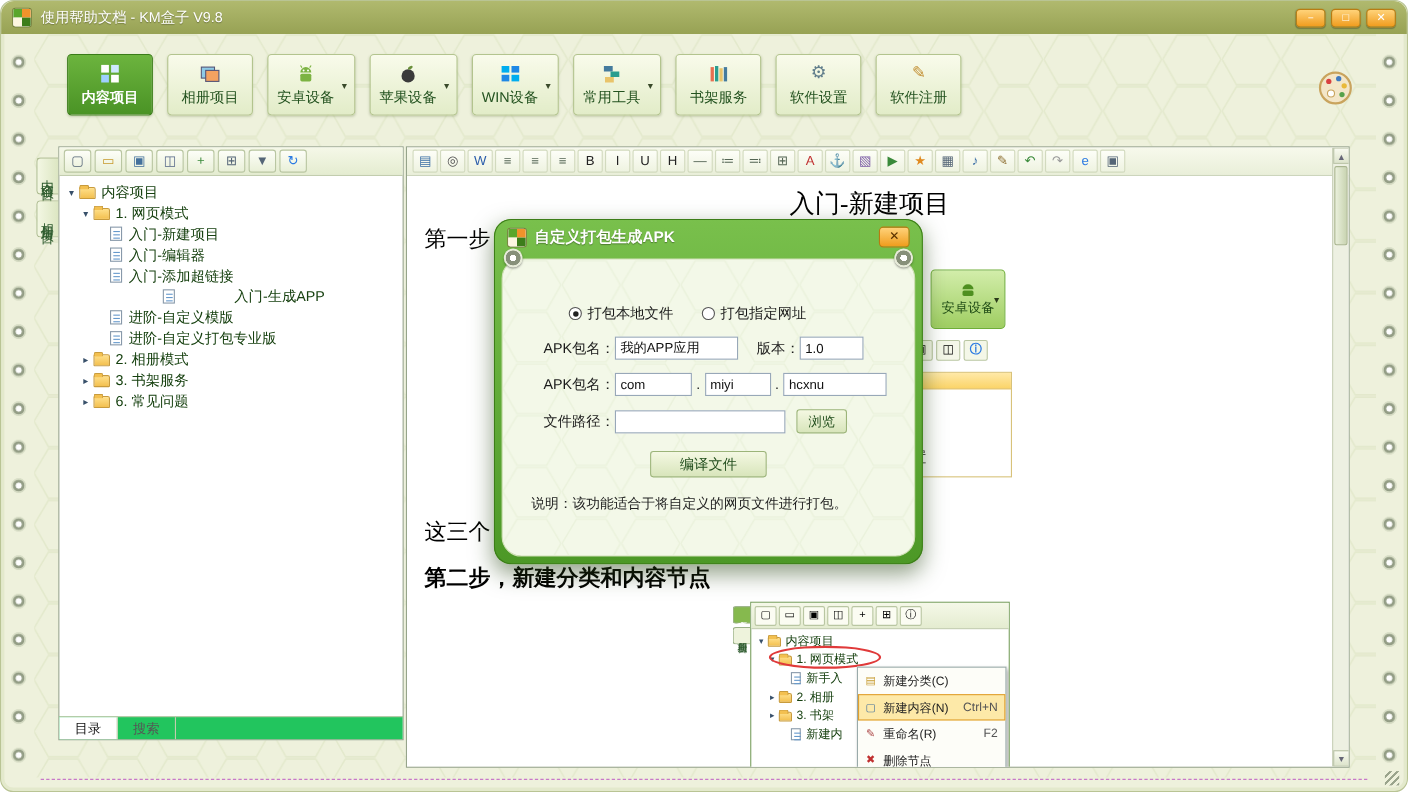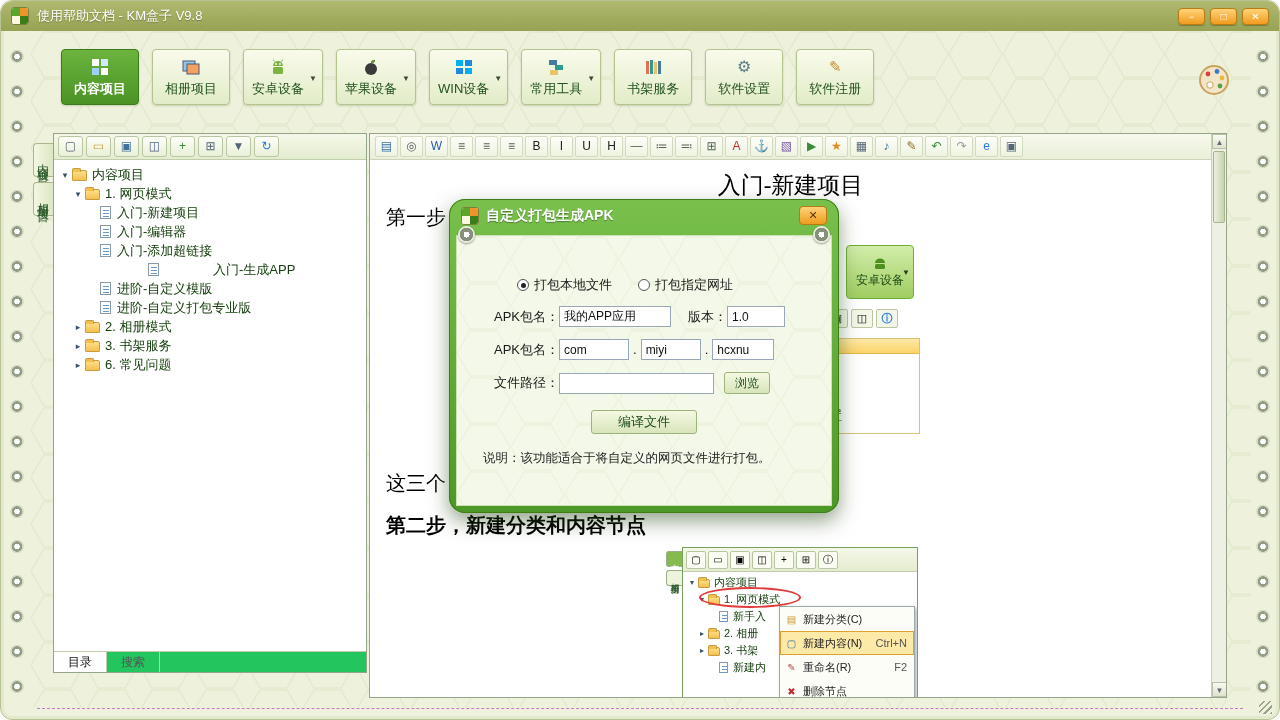--- a/index.html
+++ b/index.html
@@ -86,21 +86,21 @@
 .e2-ellipse{position:absolute;left:16px;top:39px;width:102px;height:21px;border:2px solid #e03a3a;border-radius:50%;pointer-events:none;}
 .e2-menu{position:absolute;left:96px;top:58px;right:2px;background:#fdfdf8;border:1px solid #9aa;box-shadow:2px 2px 4px rgba(0,0,0,.3);font-size:11px;color:#222;}
 .mi{display:flex;align-items:center;height:24px;padding:0 6px 0 4px;gap:5px;border:1px solid transparent;cursor:pointer;}
 .mi .mi-ico{width:13px;text-align:center;font-size:10px;}
 .mi .mi-sc{margin-left:auto;color:#555;}
 .mi.hl{background:#fde9a8;border-color:#e0a030;}
 
 .dialog{position:absolute;left:448px;top:198px;width:390px;height:314px;z-index:50;border-radius:16px;background:linear-gradient(#79c04c,#4c9826);box-shadow:0 8px 20px rgba(40,70,20,.5),inset 0 0 0 1px #3c7d18;}
 .dlg-header{height:34px;display:flex;align-items:center;gap:7px;padding:0 12px;color:#fff;font-weight:bold;font-size:14px;text-shadow:0 1px 1px rgba(0,0,0,.35);}
 .dlg-close{position:absolute;top:7px;right:12px;width:28px;height:19px;border-radius:4px;background:linear-gradient(#ffd27a,#ef9c1c);border:1px solid #b97a10;color:#5c3400;font-size:11px;text-align:center;line-height:17px;cursor:pointer;}
-.dlg-body{position:absolute;left:7px;right:7px;top:36px;bottom:7px;background:#f3f8e8;border-radius:0;border:1px solid #cfe0b5;overflow:hidden;padding-top:40px;}
+.dlg-body{position:absolute;left:7px;right:7px;top:36px;bottom:7px;background:#f3f8e8;border-radius:18px;border:1px solid #cfe0b5;overflow:hidden;padding-top:40px;}
 .dlg-hex{position:absolute;inset:0;opacity:.5;}
 .dlg-ring{position:absolute;top:27px;width:17px;height:17px;border-radius:50%;background:radial-gradient(circle,#ffffff 0 3px,#87907a 3px 6.5px,#e7ebd9 7px 8.5px);box-shadow:0 1px 2px rgba(0,0,0,.4);z-index:2;}
 .dlg-ring.l{left:9px;}.dlg-ring.r{right:9px;}
 .dlg-row{position:relative;display:flex;align-items:center;margin:12px 0 0 30px;font-size:13px;color:#1a1a1a;z-index:1;}
 .dlg-row.first{margin-top:0;margin-left:60px;gap:26px;}
 .dlg-label{width:72px;text-align:right;flex:none;}
 .dlg-input{height:21px;border:1px solid #98a8b8;background:#fff;font-size:12px;padding:0 4px;font-family:"Liberation Sans",sans-serif;color:#111;}
 .radio-opt{display:flex;align-items:center;gap:5px;cursor:pointer;}
 .radio{width:12px;height:12px;border:1px solid #555;border-radius:50%;background:#fff;position:relative;flex:none;}
 .radio.sel::after{content:"";position:absolute;inset:2.5px;border-radius:50%;background:#222;}
@@ -499,21 +499,21 @@
         <span class="dlg-label" style="width:56px;">版本：</span>
         <input class="dlg-input" style="width: 58px;" value="1.0">
       </div>
 
       <div class="dlg-row">
         <span class="dlg-label">APK包名：</span>
         <input class="dlg-input" style="width: 70px;" value="com">
         <span class="dot">.</span>
         <input class="dlg-input" style="width: 60px;" value="miyi">
         <span class="dot">.</span>
-        <input class="dlg-input" style="width: 62px;" value="hcxnu">
+        <input class="dlg-input" style="width: 94px;" value="hcxnu">
       </div>
 
       <div class="dlg-row">
         <span class="dlg-label">文件路径：</span>
         <input class="dlg-input" style="width: 155px;" value="">
         <button class="btn" style="margin-left:10px;">浏览</button>
       </div>
 
       <button class="btn btn-compile">编译文件</button>
 

